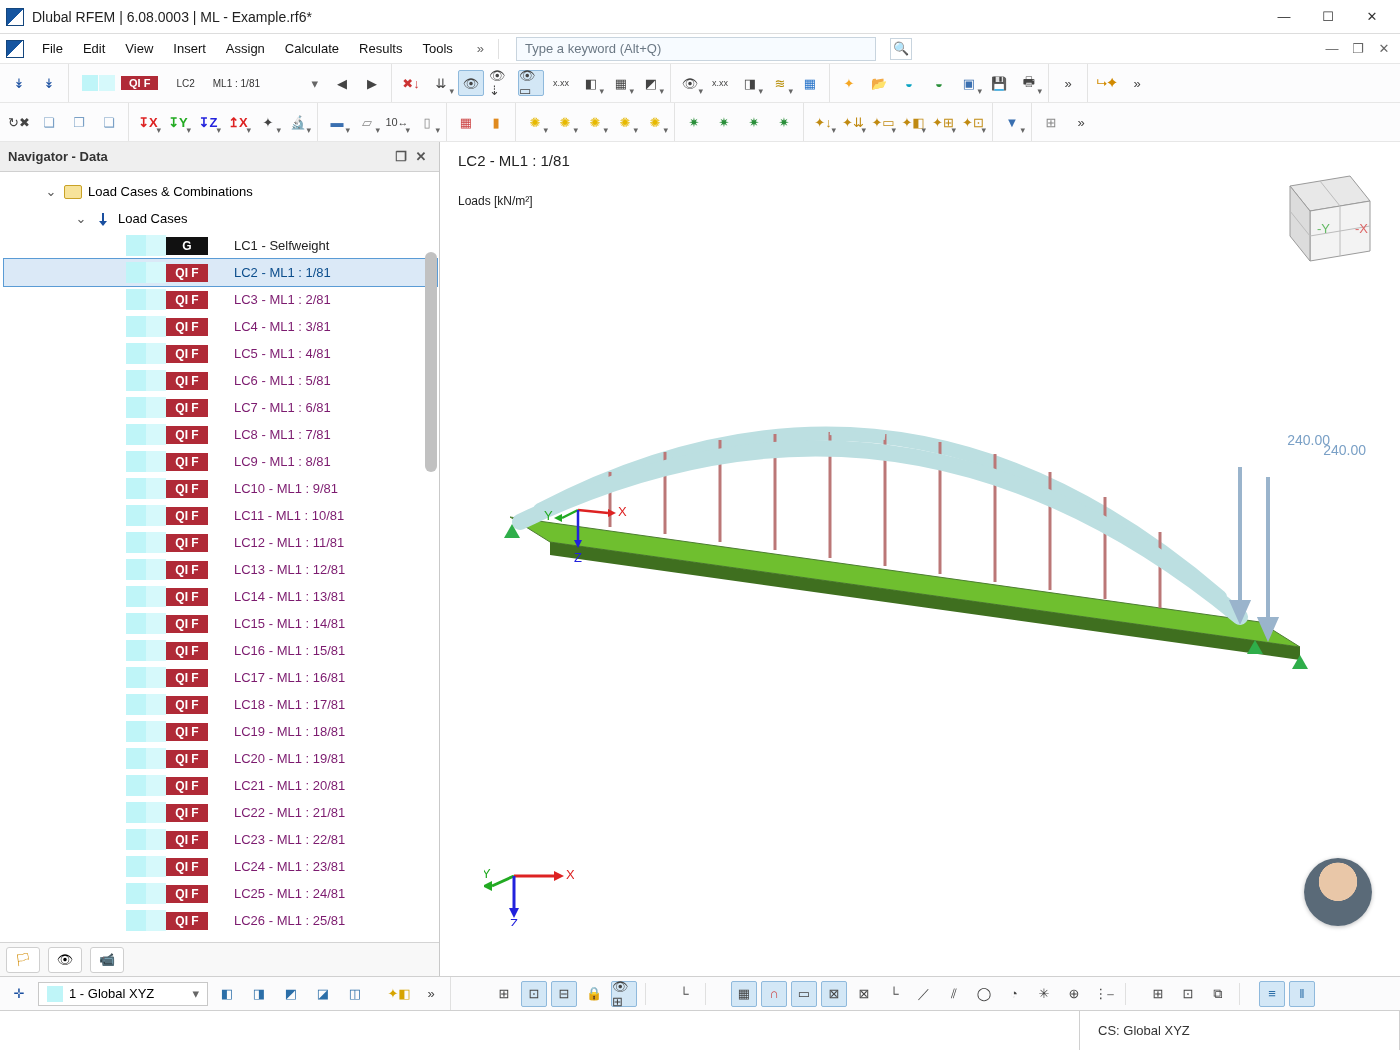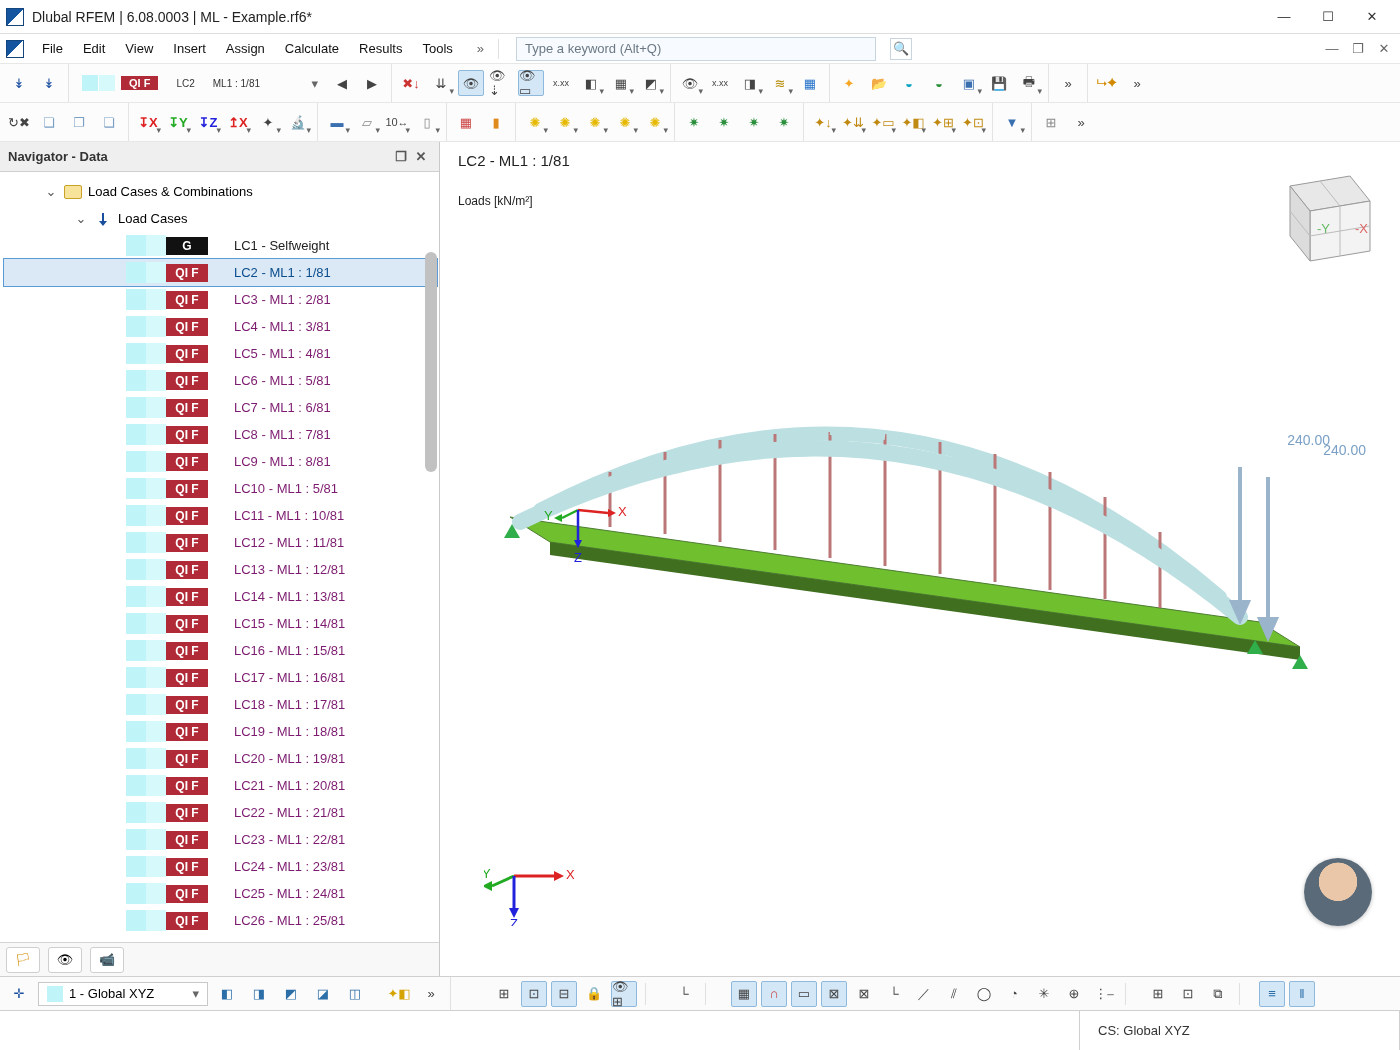--- a/index.html
+++ b/index.html
@@ -309,21 +309,21 @@
           <div class="lcrow">
             <span class="sw swa"></span>
             <span class="sw swb"></span>
             <span class="tag qi">QI F</span>
             <span class="lbl">LC9 - ML1 : 8/81</span>
           </div>
           <div class="lcrow">
             <span class="sw swa"></span>
             <span class="sw swb"></span>
             <span class="tag qi">QI F</span>
-            <span class="lbl">LC10 - ML1 : 5/81</span>
+            <span class="lbl">LC10 - ML1 : 9/81</span>
           </div>
           <div class="lcrow">
             <span class="sw swa"></span>
             <span class="sw swb"></span>
             <span class="tag qi">QI F</span>
             <span class="lbl">LC11 - ML1 : 10/81</span>
           </div>
           <div class="lcrow">
             <span class="sw swa"></span>
             <span class="sw swb"></span>

